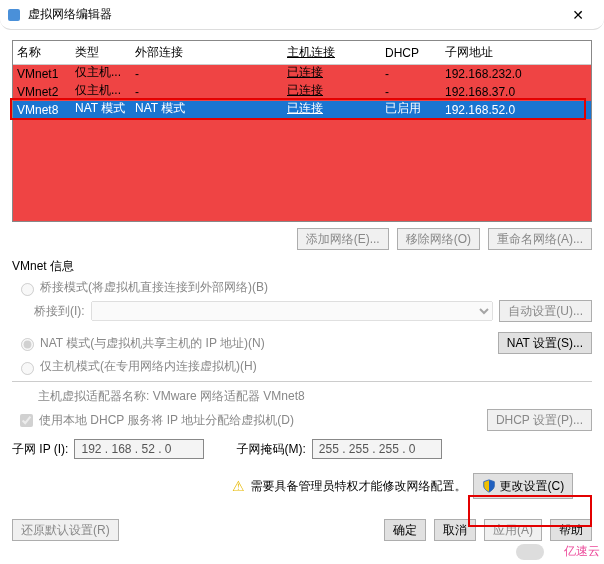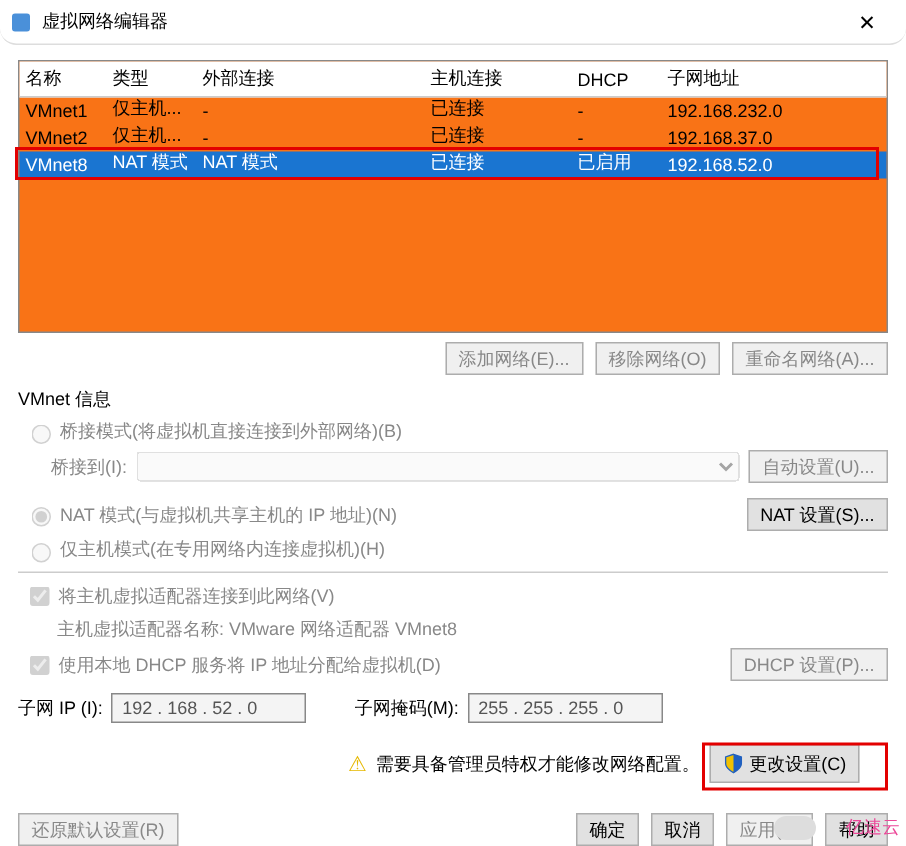--- a/index.html
+++ b/index.html
@@ -2,24 +2,24 @@
 <html><head>
 <meta charset="utf-8">
 <style>
   * { box-sizing: border-box; font-family: "Microsoft YaHei", "Segoe UI", sans-serif; font-size: 12px; }
   body { margin: 0; background: #fff; width: 604px; height: 564px; overflow: hidden; position: relative; }
   .titlebar { height: 30px; background: #fff; border-bottom: 1px solid #ddd; display: flex; align-items: center; padding: 0 6px; border-radius: 11px; }
   .titlebar .icon { width: 16px; height: 16px; margin-right: 6px; display:flex; align-items:center; justify-content:center;}
   .titlebar .title { flex: 1; }
   .titlebar .close { width: 40px; text-align: center; font-size: 14px; }
   .content { padding: 10px 12px 8px 12px; }
-  .table-wrap { border: 1px solid #888; height: 182px; background: #f97316; position: relative; }
+  .table-wrap { border: 1px solid #888; height: 182px; background: #ef4444; position: relative; }
   .table-header { display: flex; background: #fff; border-bottom: 1px solid #ccc; height: 24px; align-items: center; }
   .th, .td { padding: 2px 4px; overflow: hidden; white-space: nowrap; text-overflow: ellipsis; }
-  .c1 { width: 58px; } .c2 { width: 60px; } .c3 { width: 152px; } .c4 { width: 98px; } .c5 { width: 60px; } .c6 { flex:1; }
+  .c1 { width: 58px; } .c2 { width: 60px; } .c3 { width: 152px; } .c4 { width: 98px; text-decoration: underline; } .c5 { width: 60px; } .c6 { flex:1; }
   .table-body { }
   .tr { display: flex; height: 18px; align-items: flex-end; }
   .tr.sel { background: #1a75d1; color: #fff; }
   .red-box { position:absolute; border:2px solid #e30000; pointer-events:none; }
   .red-box.rb1 { left:10px; top:98px; width:576px; height:22px; }
   .red-box.rb2 { left:468px; top:495px; width:124px; height:32px; }
   .btn-row { display:flex; justify-content:flex-end; gap:8px; margin-top:6px; }
   button { background:#e1e1e1; border:1px solid #adadad; padding:2px 8px; height:22px; }
   button:disabled { color:#888; background:#f0f0f0; }
   .group-title { margin:8px 0 4px 0; }
@@ -115,24 +115,20 @@
     <button class="right-btn">NAT 设置(S)...</button>
   </div>
 
   <div class="radio-row disabled-text">
     <input type="radio" disabled="" style="">
     <span>仅主机模式(在专用网络内连接虚拟机)(H)</span>
   </div>
 
   <div class="hr"></div>
 
-  <div class="check-row disabled-text">
-    <input type="checkbox" disabled="" checked="" style="">
-    <span>将主机虚拟适配器连接到此网络(V)</span>
-  </div>
   <div class="indent disabled-text" style="margin-left:26px">
     <span>主机虚拟适配器名称: VMware 网络适配器 VMnet8</span>
   </div>
 
   <div class="check-row disabled-text">
     <input type="checkbox" disabled="" checked="" style="">
     <span>使用本地 DHCP 服务将 IP 地址分配给虚拟机(D)</span>
     <button disabled="" class="right-btn">DHCP 设置(P)...</button>
   </div>
 

